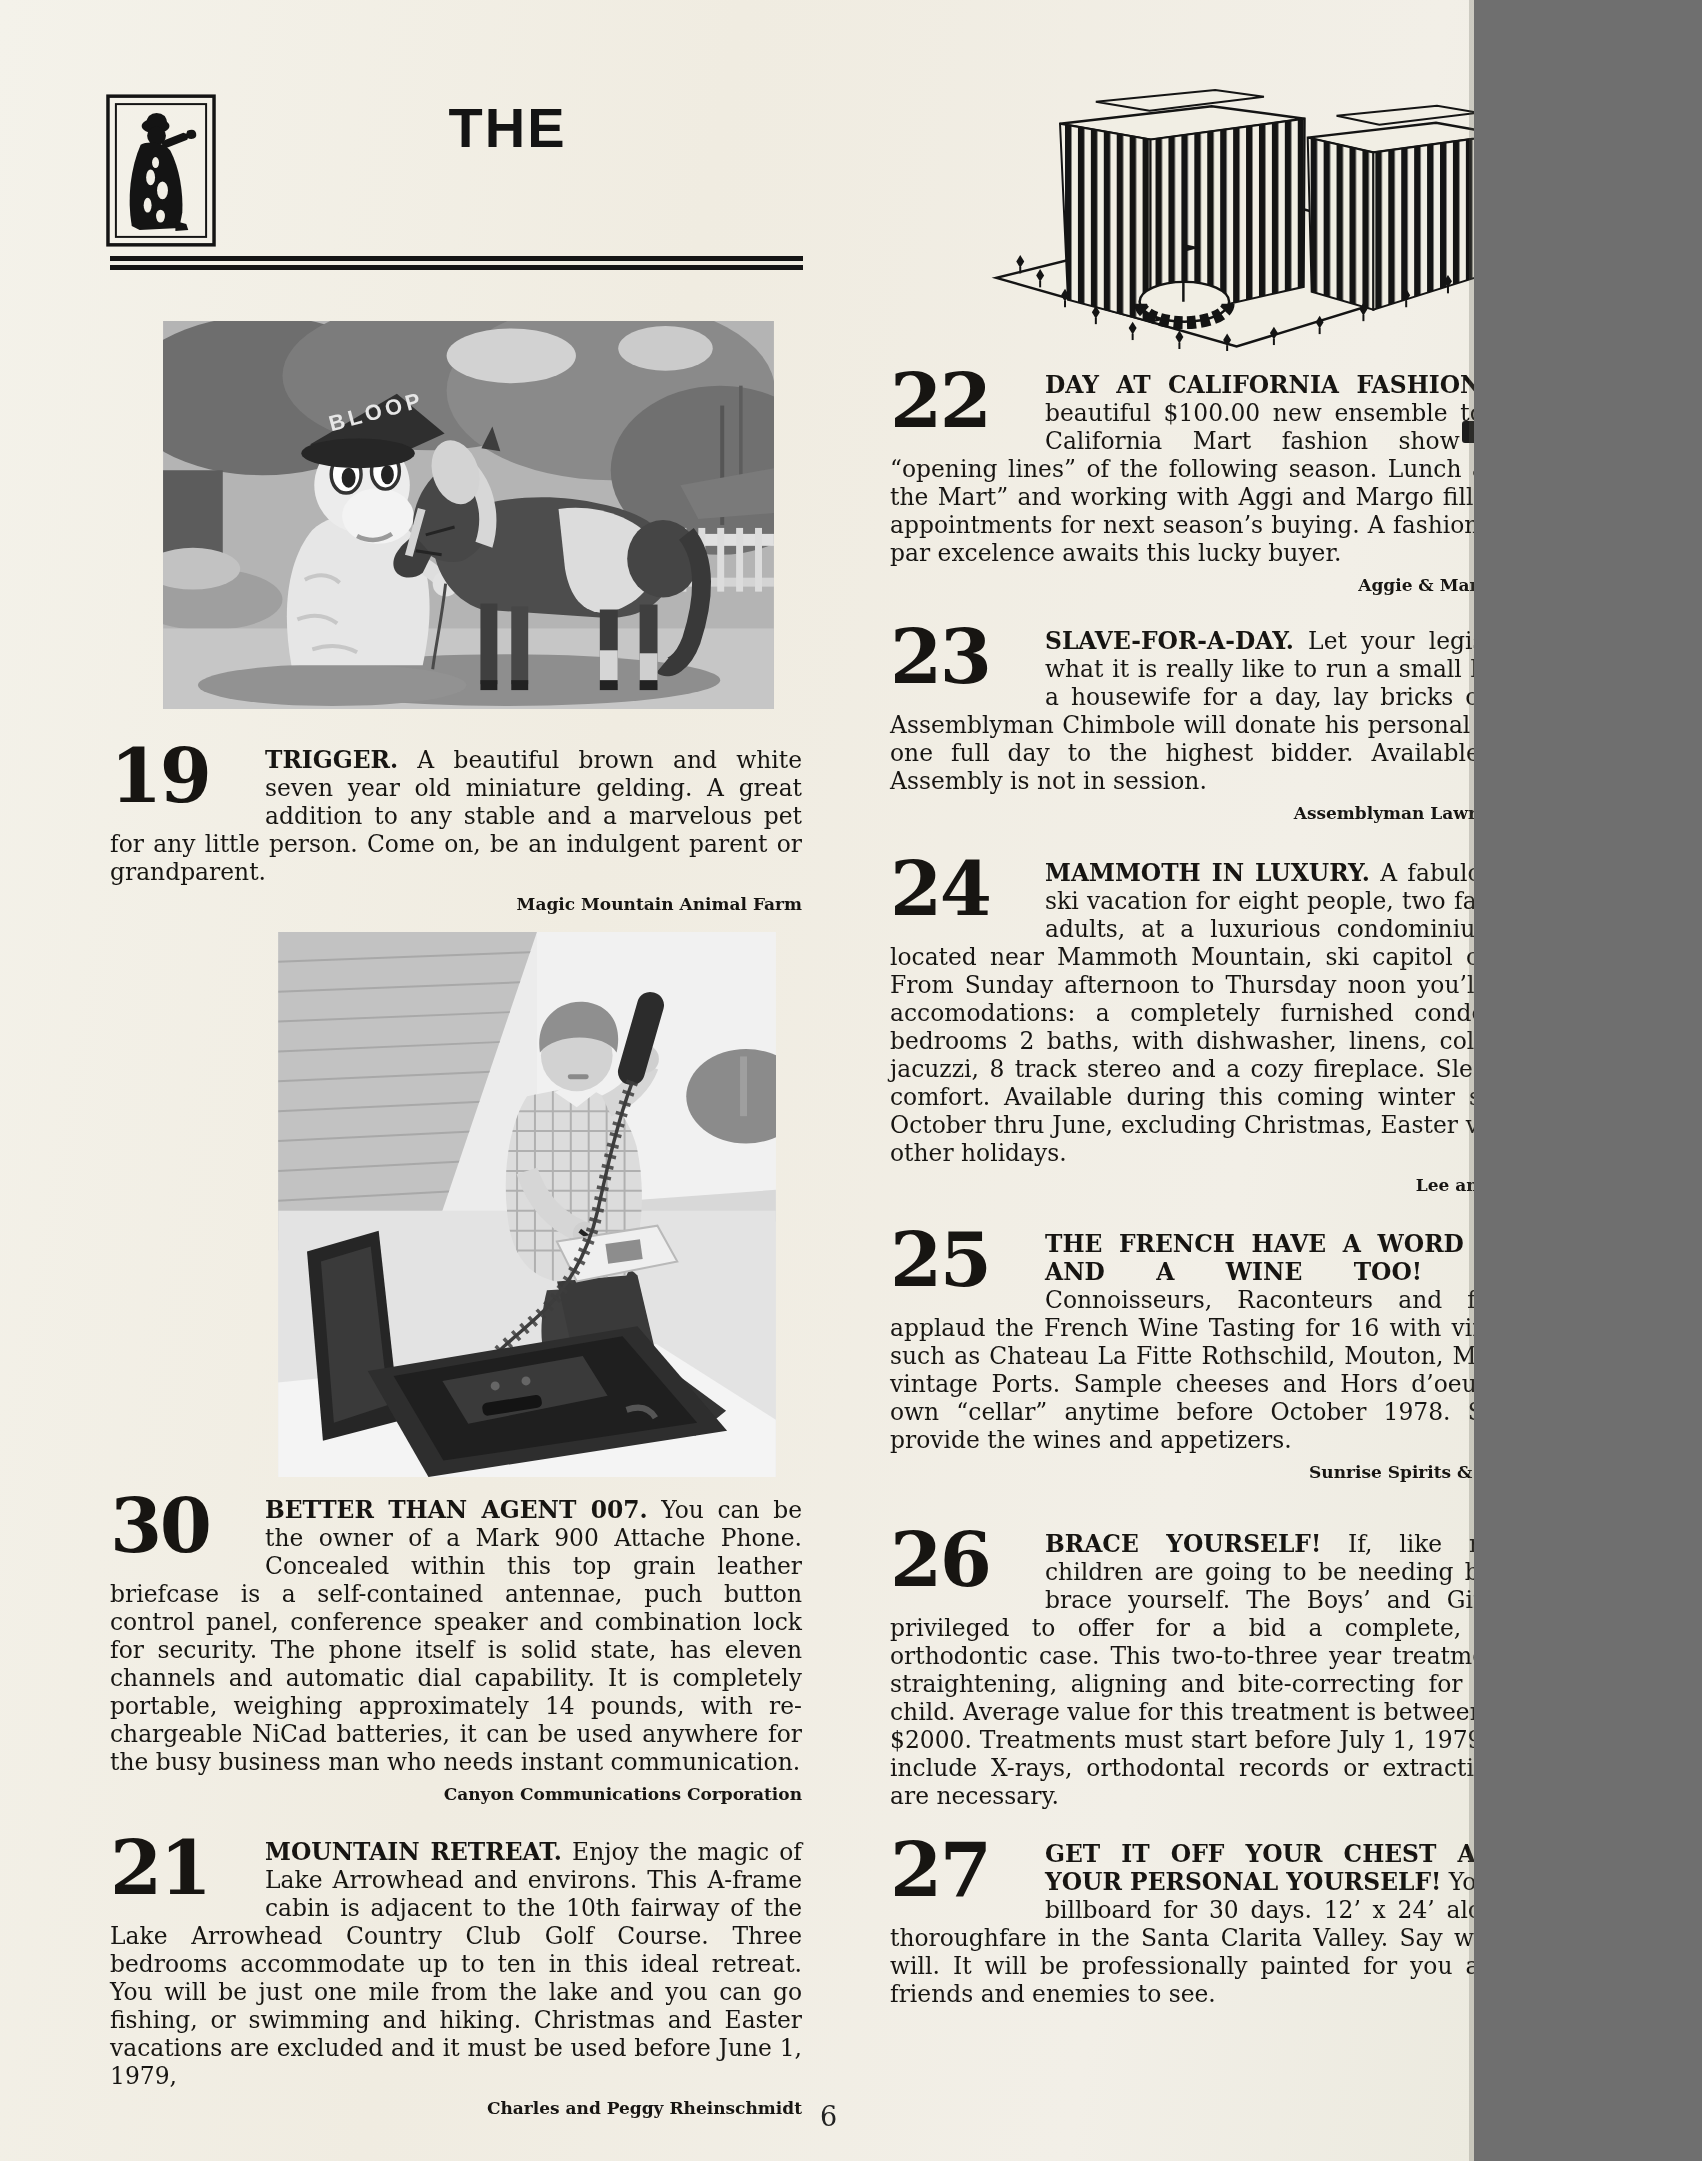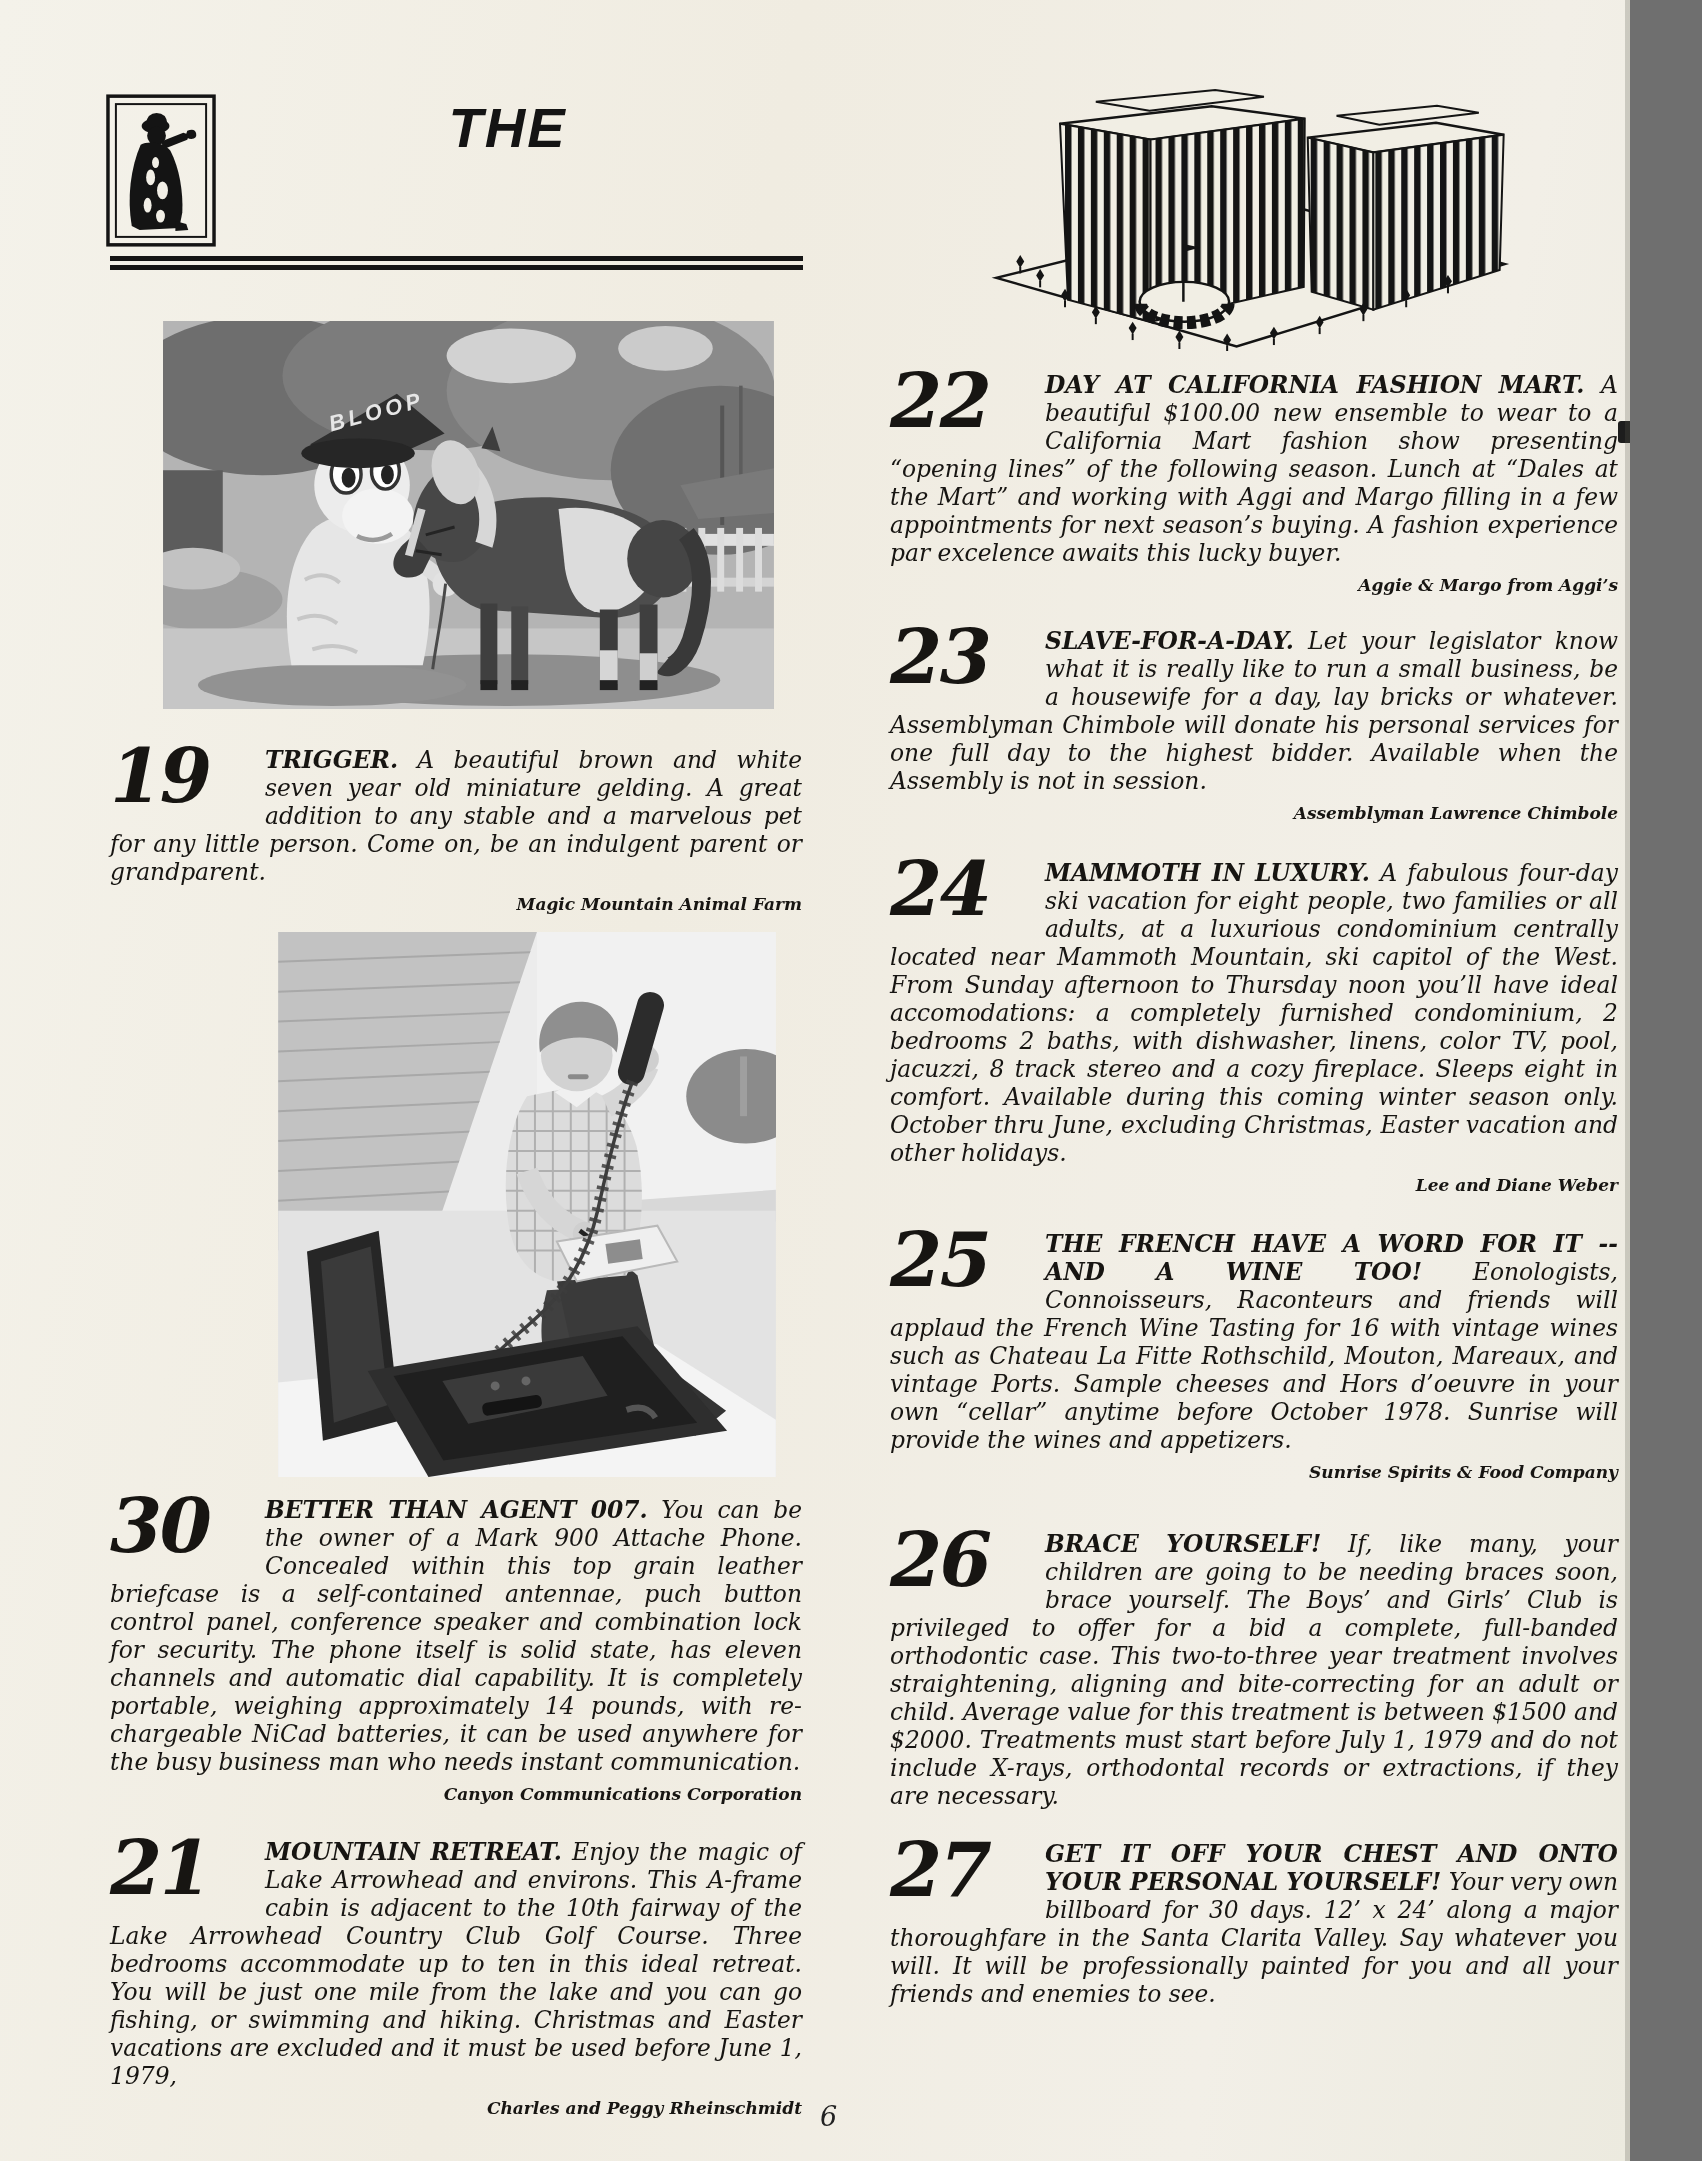--- a/index.html
+++ b/index.html
@@ -1,19 +1,19 @@
 <!DOCTYPE html>
 <html style="font-size:8px"><head>
 <meta charset="utf-8">
 <style>
   html,body{margin:0;padding:0;background:#6f6f6f;}
   .page{
-    position:relative;width:1630px;height:2161px;overflow:hidden;
+    position:relative;width:1474px;height:2161px;overflow:hidden;
     background:linear-gradient(100deg,#f4f2ea 0%,#f0ece1 40%,#f2efe7 78%,#eceadf 100%);
-    font-family:"DejaVu Serif","Liberation Serif",serif;color:#171512;font-style:italic;
+    font-family:"DejaVu Serif","Liberation Serif",serif;color:#171512;
   }
   
   .logo-box{position:absolute;left:105px;top:93px;width:112px;height:155px;}
   .title-block{position:absolute;left:214px;top:100px;width:587px;text-align:center;
     font-family:"Liberation Sans","DejaVu Sans",sans-serif;font-weight:900;color:#141414;}
   .title-line1{font-size:56px;line-height:56px;letter-spacing:2px;}
   .title-line2{font-size:62px;line-height:62px;margin-top:17px;letter-spacing:0.5px;}
   .double-rule{position:absolute;left:110px;top:256px;width:693px;}
   .double-rule .bar{height:4.5px;background:#151515;}
   .double-rule .bar+.bar{margin-top:4.5px;}

